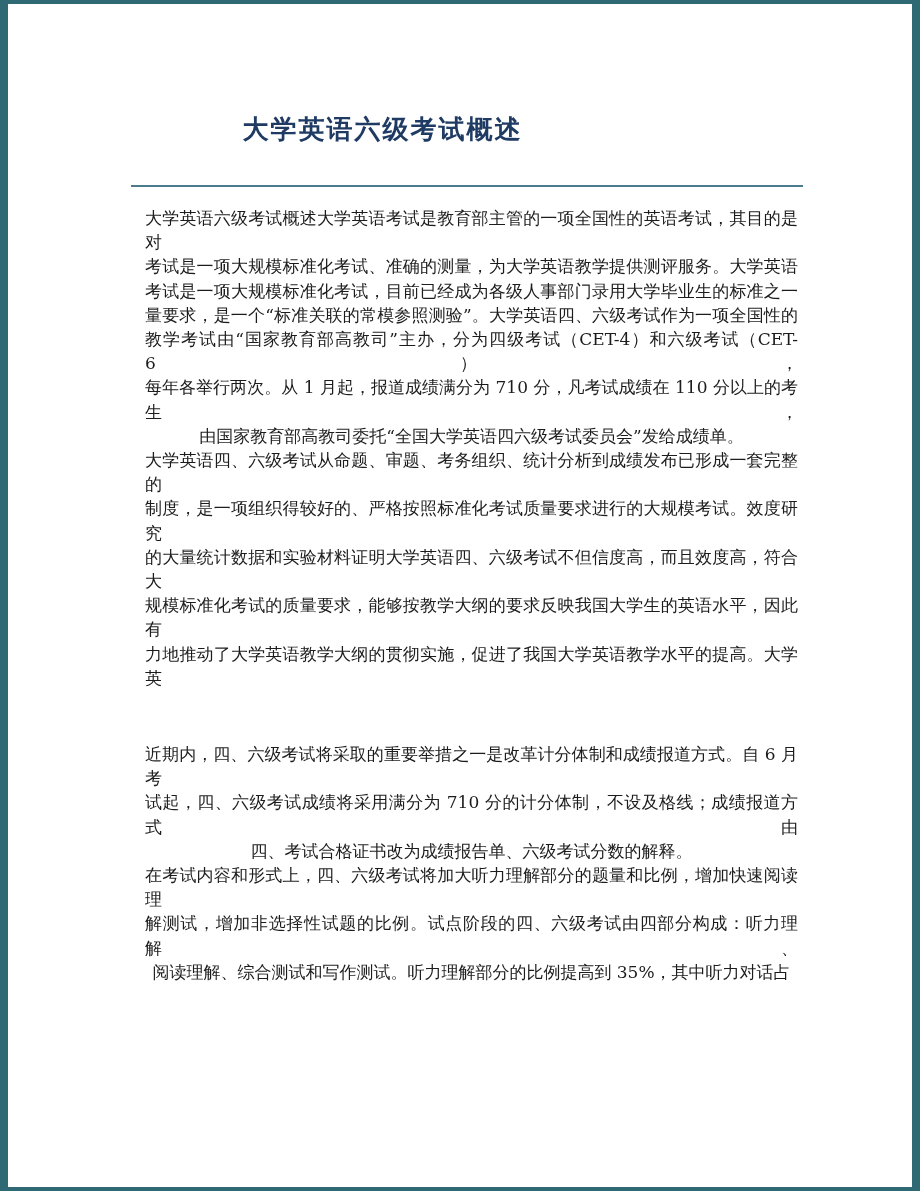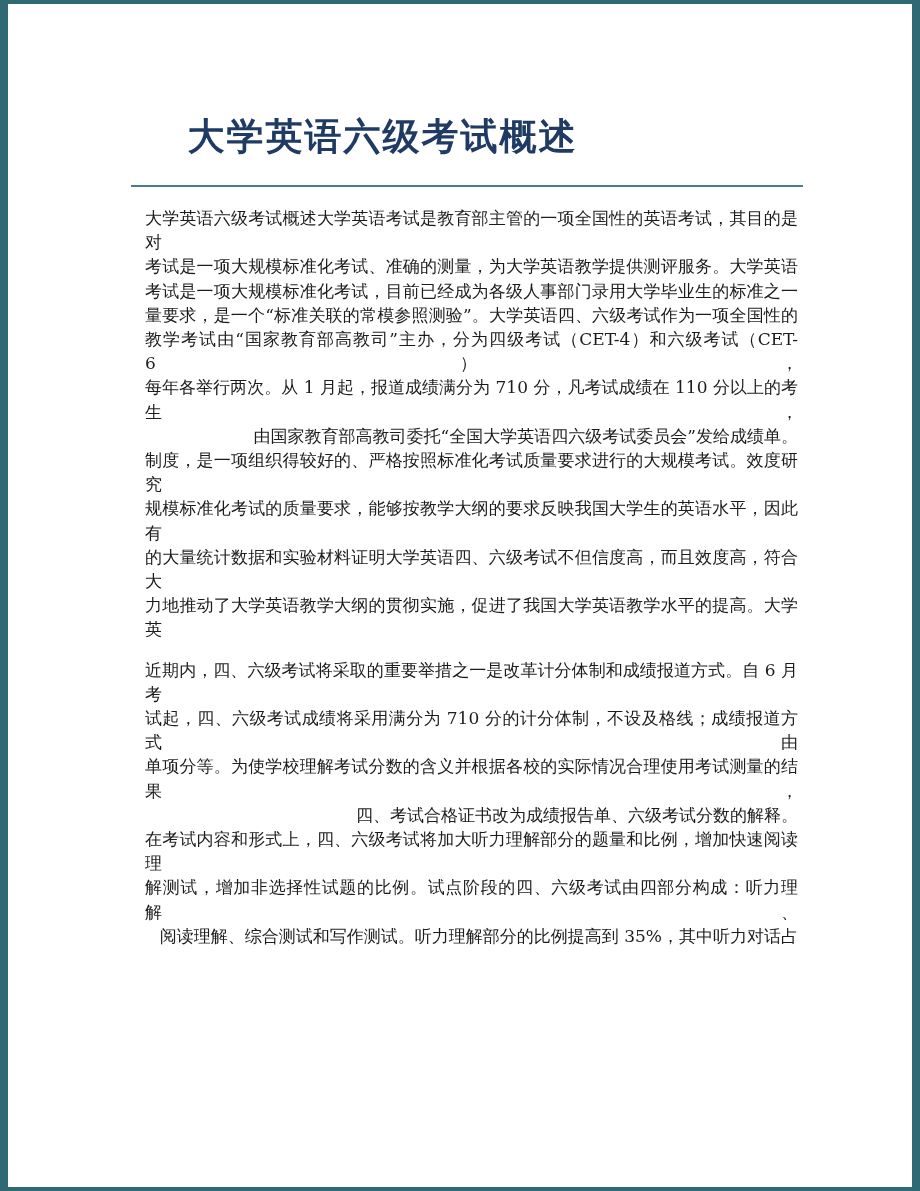--- a/index.html
+++ b/index.html
@@ -22,21 +22,21 @@
   .doc-title {
     position: absolute;
     top: 108px;
     left: 137px;
     width: 653px;
     box-sizing: border-box;
     padding-right: 178px;
     text-align: center;
     font-family: "Liberation Sans", sans-serif;
     font-weight: bold;
-    font-size: 37px;
+    font-size: 26px;
     letter-spacing: 2px;
     color: #1F3B63;
   }
   .title-divider {
     position: absolute;
     top: 181px;
     left: 123px;
     width: 672px;
     height: 2px;
     background: #4D7B8E;
@@ -44,24 +44,24 @@
   .doc-body {
     position: absolute;
     top: 202px;
     left: 137px;
     width: 653px;
     font-size: 17px;
     line-height: 24.2px;
     color: #1c1c1c;
   }
   .paragraph { margin: 0; }
-  .paragraph.gap { margin-top: 16px; }
+  .paragraph.gap { margin-top: 52px; }
   .line {
     white-space: nowrap;
-    text-align: right;
+    text-align: center;
   }
   .line.fill {
     white-space: normal;
     text-align: justify;
     text-align-last: justify;
   }
 </style>
 </head>
 <body>
 
@@ -72,29 +72,29 @@
       <div class="paragraph">
         <div class="line fill">大学英语六级考试概述大学英语考试是教育部主管的一项全国性的英语考试，其目的是对</div>
         <div class="line fill">考试是一项大规模标准化考试、准确的测量，为大学英语教学提供测评服务。大学英语</div>
         <div class="line fill">考试是一项大规模标准化考试，目前已经成为各级人事部门录用大学毕业生的标准之一</div>
         <div class="line fill">量要求，是一个“标准关联的常模参照测验”。大学英语四、六级考试作为一项全国性的</div>
         <div class="line fill">教学考试由“国家教育部高教司”主办，分为四级考试（CET-4）和六级考试（CET-6），</div>
         <div class="line fill">每年各举行两次。从 1 月起，报道成绩满分为 710 分，凡考试成绩在 110 分以上的考生，</div>
         <div class="line">由国家教育部高教司委托“全国大学英语四六级考试委员会”发给成绩单。</div>
       </div>
       <div class="paragraph">
+        <div class="line fill">大学英语四、六级考试从命题、审题、考务组织、统计分析到成绩发布已形成一套完整的</div>
         <div class="line fill">制度，是一项组织得较好的、严格按照标准化考试质量要求进行的大规模考试。效度研究</div>
+        <div class="line fill">的大量统计数据和实验材料证明大学英语四、六级考试不但信度高，而且效度高，符合大</div>
         <div class="line fill">规模标准化考试的质量要求，能够按教学大纲的要求反映我国大学生的英语水平，因此有</div>
-        <div class="line fill">的大量统计数据和实验材料证明大学英语四、六级考试不但信度高，而且效度高，符合大</div>
         <div class="line fill">力地推动了大学英语教学大纲的贯彻实施，促进了我国大学英语教学水平的提高。大学英</div>
       </div>
       <div class="paragraph gap">
         <div class="line fill">近期内，四、六级考试将采取的重要举措之一是改革计分体制和成绩报道方式。自 6 月考</div>
         <div class="line fill">试起，四、六级考试成绩将采用满分为 710 分的计分体制，不设及格线；成绩报道方式由</div>
-        <div class="line fill">单项分等。为使学校理解考试分数的含义并根据各校的实际情况合理使用考试测量的结果，</div>
         <div class="line">四、考试合格证书改为成绩报告单、六级考试分数的解释。</div>
       </div>
       <div class="paragraph">
         <div class="line fill">在考试内容和形式上，四、六级考试将加大听力理解部分的题量和比例，增加快速阅读理</div>
         <div class="line fill">解测试，增加非选择性试题的比例。试点阶段的四、六级考试由四部分构成：听力理解、</div>
         <div class="line">阅读理解、综合测试和写作测试。听力理解部分的比例提高到 35%，其中听力对话占</div>
       </div>
     </div>
 </div>
 

